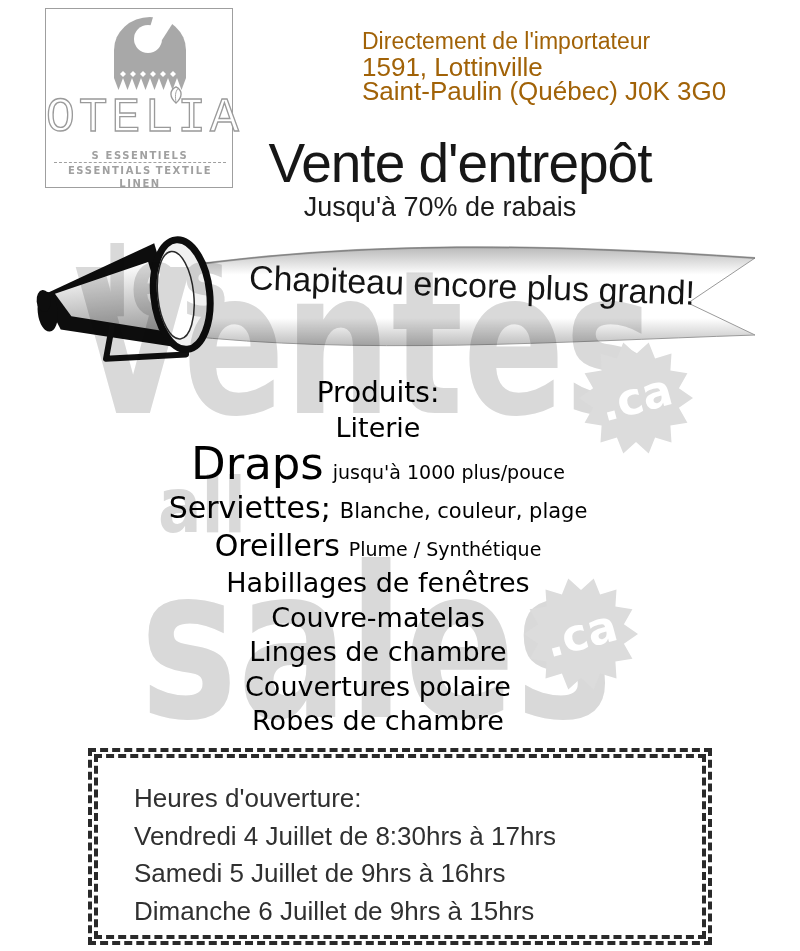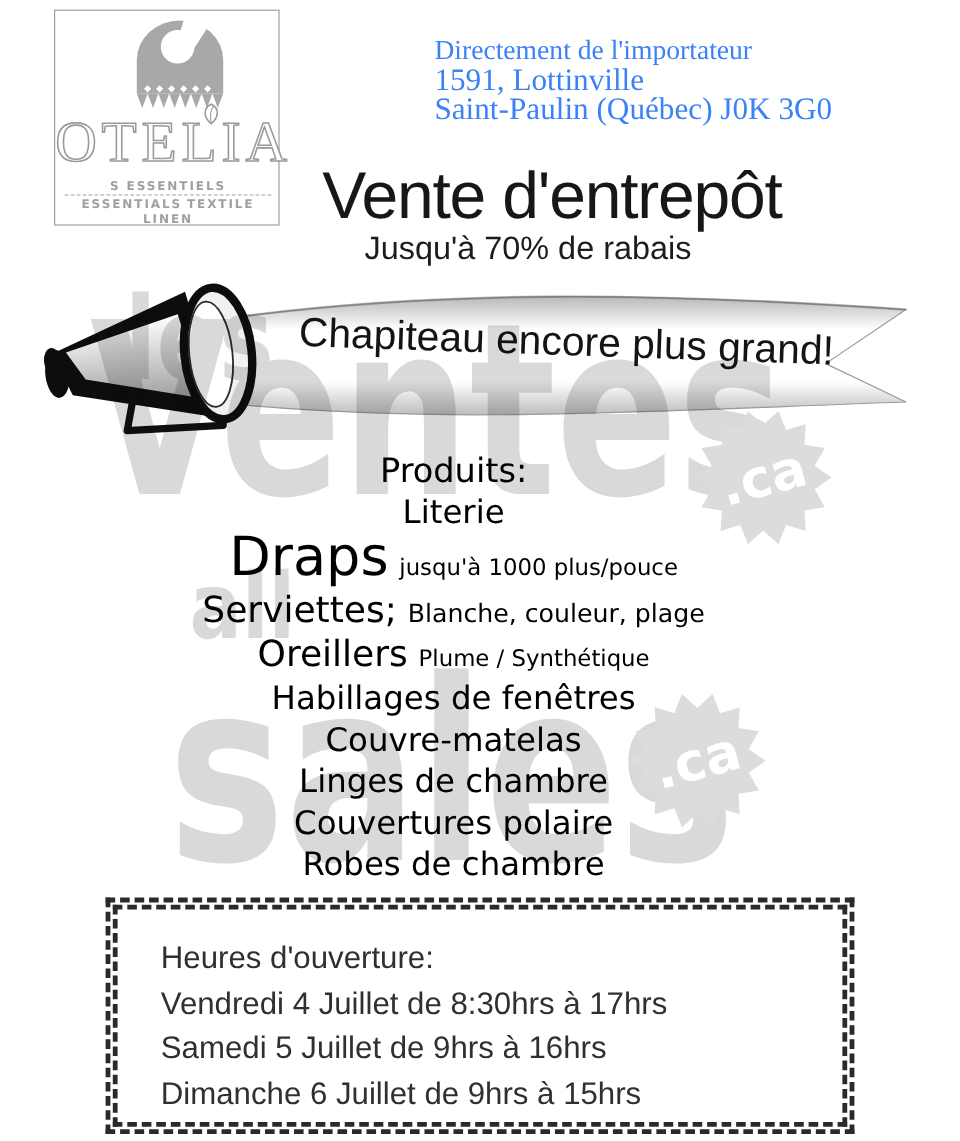--- a/index.html
+++ b/index.html
@@ -7,29 +7,29 @@
         font-family:"Liberation Sans",sans-serif;color:#1a1a1a;}
 
   
   .logo-box{position:absolute;left:45px;top:8px;width:188px;height:180px;
             border:1px solid #9f9f9f;box-sizing:border-box;background:#fff;}
   .hanger{position:absolute;left:66px;top:5px;width:76px;height:78px;}
   .leaf{position:absolute;left:121px;top:76px;width:18px;height:20px;}
   .brand{position:absolute;left:0;top:82px;width:188px;text-align:center;
          font-size:48px;letter-spacing:4px;font-weight:400;color:#ffffff;
          -webkit-text-stroke:1.3px #9a9a9a;text-stroke:1.3px #9a9a9a;
-         font-family:Liberation Serif, serif;}
+         font-family:Liberation Mono, monospace;}
   .tagline{position:absolute;left:8px;top:140px;width:172px;text-align:center;
            color:#a0a0a0;font-weight:bold;font-size:10px;letter-spacing:1.6px;
            line-height:13px;font-family:"DejaVu Sans",sans-serif;}
   .tl2{border-top:1px dashed #a0a0a0;padding-top:1px;}
   .tl2 .tl2b{margin-left:4px;}
 
   
-  .address{position:absolute;left:362px;top:28px;color:#3b82f6;font-family:Liberation Serif, serif;}
+  .address{position:absolute;left:362px;top:28px;color:#a16207;}
   .a1{font-size:23px;line-height:27px;}
   .a2,.a3{font-size:26px;line-height:24px;}
 
   
   .title{position:absolute;left:205px;top:131px;width:510px;text-align:center;
          font-size:55px;font-weight:500;letter-spacing:-1px;color:#171717;margin:0;}
   .subtitle{position:absolute;left:190px;top:192px;width:500px;text-align:center;
             font-size:27px;color:#1c1c1c;}
 
   

